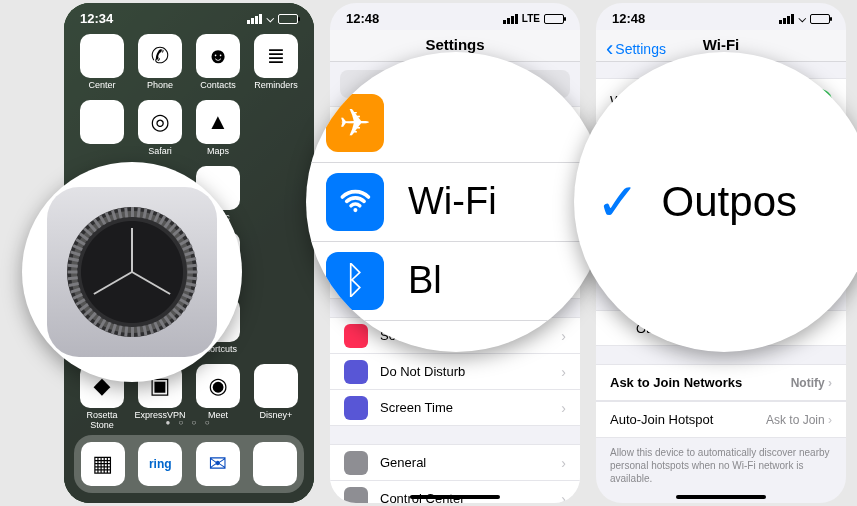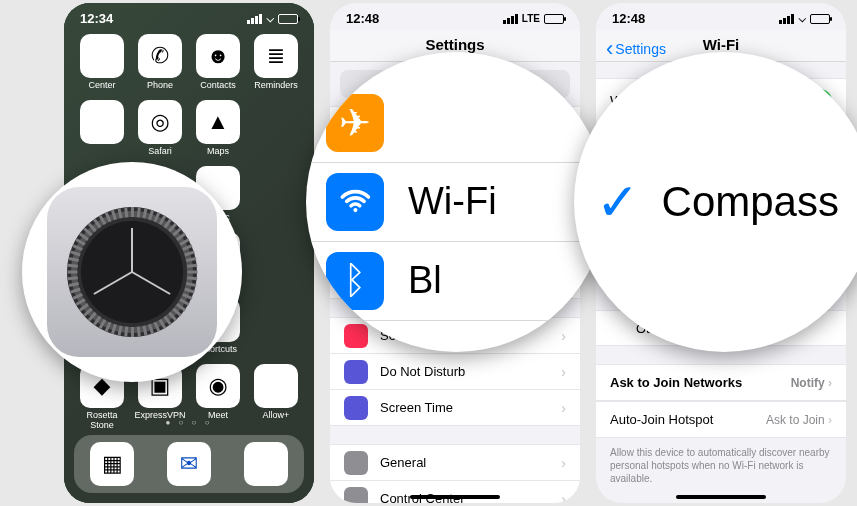--- a/index.html
+++ b/index.html
@@ -350,26 +350,27 @@
       <div class="app">
         <div class="iconbox ic-express">▣</div>
         <span class="lbl">ExpressVPN</span>
       </div>
       <div class="app">
         <div class="iconbox ic-meet">◉</div>
         <span class="lbl">Meet</span>
       </div>
       <div class="app">
         <div class="iconbox ic-disney">✦</div>
-        <span class="lbl">Allow+</span>
+        <span class="lbl">Disney+</span>
       </div>
     </div>
   <div class="pagedots">● ○ ○ ○</div>
   <div class="dock" id="dock">
       <div class="iconbox ic-files">▦</div>
+      <div class="iconbox ic-ring" style="font-size: 12px; font-weight: 600;">ring</div>
       <div class="iconbox ic-outlook">✉</div>
       <div class="iconbox ic-messages">✉</div>
     </div>
 </div>
 
 <div class="mag m1">
   <div class="settings-big">
     <div class="gear-outer">
       <div class="ticks" id="ticks">
           <div class="tick" style="transform: rotate(0deg);"></div>
@@ -578,15 +579,15 @@
     <span>Auto-Join Hotspot</span>
     <span class="val">Ask to Join</span>
   </div>
   <div class="foot">Allow this device to automatically discover nearby personal hotspots when no Wi-Fi network is available.</div>
   <div class="home-indicator"></div>
 </div>
 
 <div class="mag m3">
   <div class="inner">
     <span class="bigcheck">✓</span>
-    <span>Compass</span>
+    <span>Outpos</span>
   </div>
 </div>
 
 </body></html>

